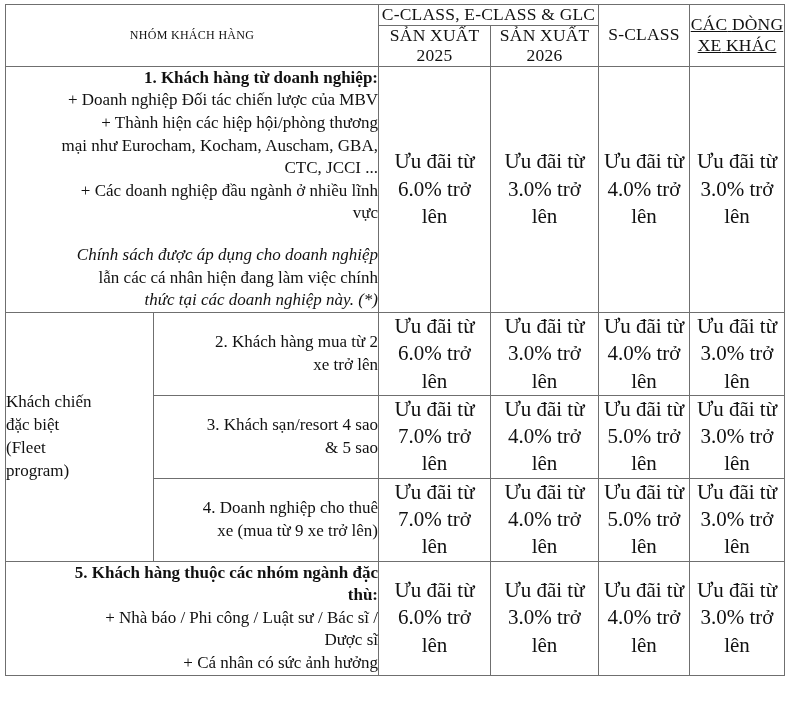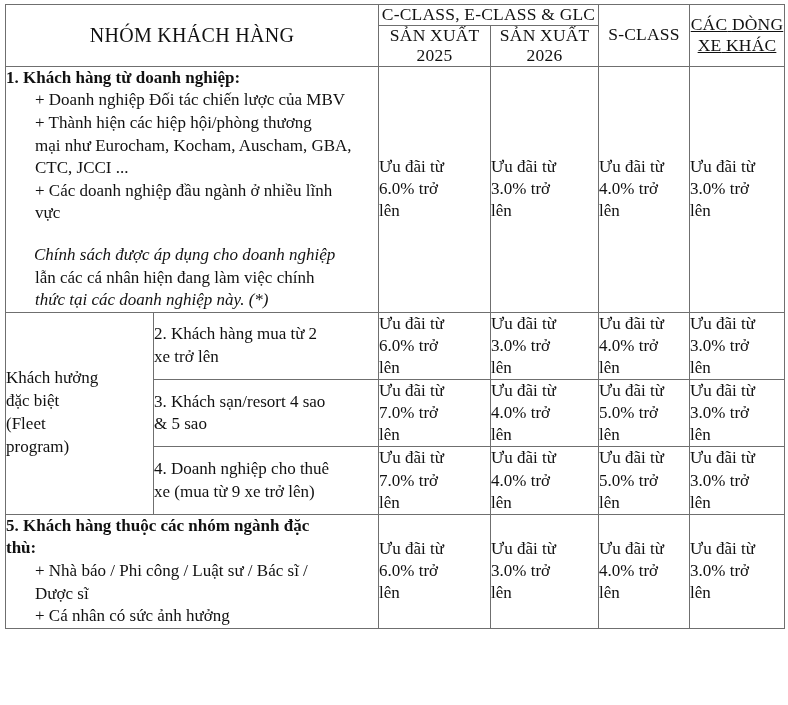--- a/index.html
+++ b/index.html
@@ -47,29 +47,29 @@
 
   
   .hdr {
     text-align: center;
     font-weight: bold;
     font-size: 17.5px;
     line-height: 1.14;
     letter-spacing: 0.2px;
     padding: 4px 3px;
   }
-  .hdr-main   { font-size: 20px; letter-spacing: 0.3px; }
+  .hdr-main   { font-size: 12px; letter-spacing: 0.3px; }
   .hdr-tall   { line-height: 1.2; text-decoration: underline; }
 
   
   .desc {
     padding: 7px 9px 8px 9px;
     font-size: 17px;
     line-height: 1.33;
-    text-align: left;
+    text-align: right;
     vertical-align: top;
   }
   .desc .title {
     font-weight: bold;
     display: block;
   }
   .desc .line { display: block; margin-left: 29px; }
   .desc .note {
     display: block;
     font-style: italic;
@@ -87,25 +87,26 @@
   }
   .groupcell .line { display: block; }
 
   .subdesc {
     padding: 7px 10px 7px 13px;
     font-size: 17px;
     line-height: 1.33;
     text-align: left;
     vertical-align: middle;
   }
-  .subdesc .line { display: block; }
+  .subdesc .line { display: block; text-align: right; }
 
   
   .val {
-    font-size: 17px;
+    text-align: center;
+    font-size: 21px;
     line-height: 1.3;
     padding: 5px 2px;
     vertical-align: middle;
   }
   .val .line { display: block; white-space: nowrap; }
 </style>
 </head>
 <body>
 
 <div class="sheet">
@@ -175,21 +176,21 @@
         </td>
         <td class="val">
           <span class="line">Ưu đãi từ</span>
           <span class="line">3.0% trở</span>
           <span class="line">lên</span>
         </td>
       </tr>
 
       <tr>
         <td class="groupcell" rowspan="3">
-          <span class="line">Khách hưởng</span>
+          <span class="line">Khách chiến</span>
           <span class="line">đặc biệt</span>
           <span class="line">(Fleet</span>
           <span class="line">program)</span>
         </td>
         <td class="subdesc">
           <span class="line">2. Khách hàng mua từ 2</span>
           <span class="line">xe trở lên</span>
         </td>
         <td class="val">
           <span class="line">Ưu đãi từ</span>

